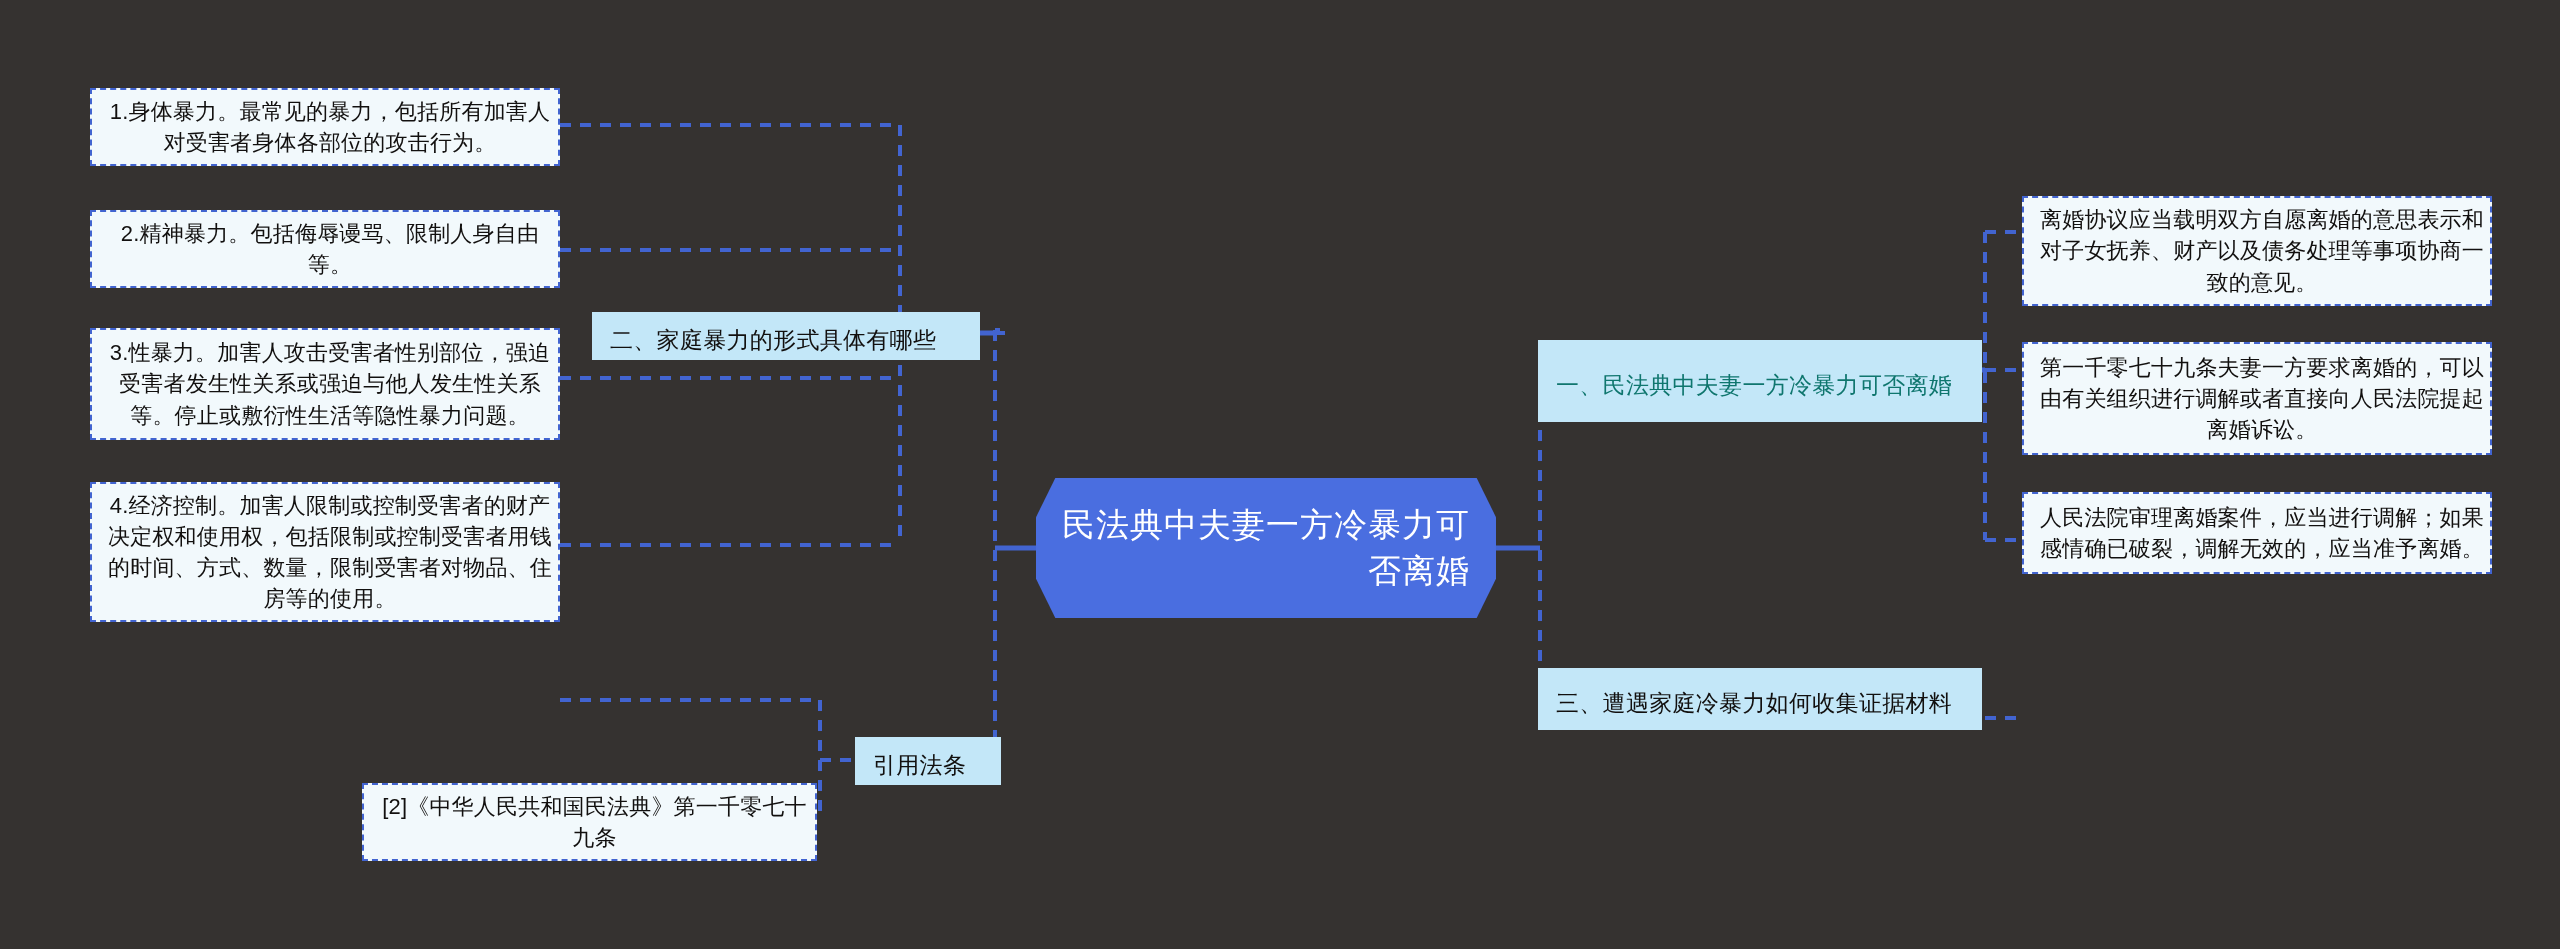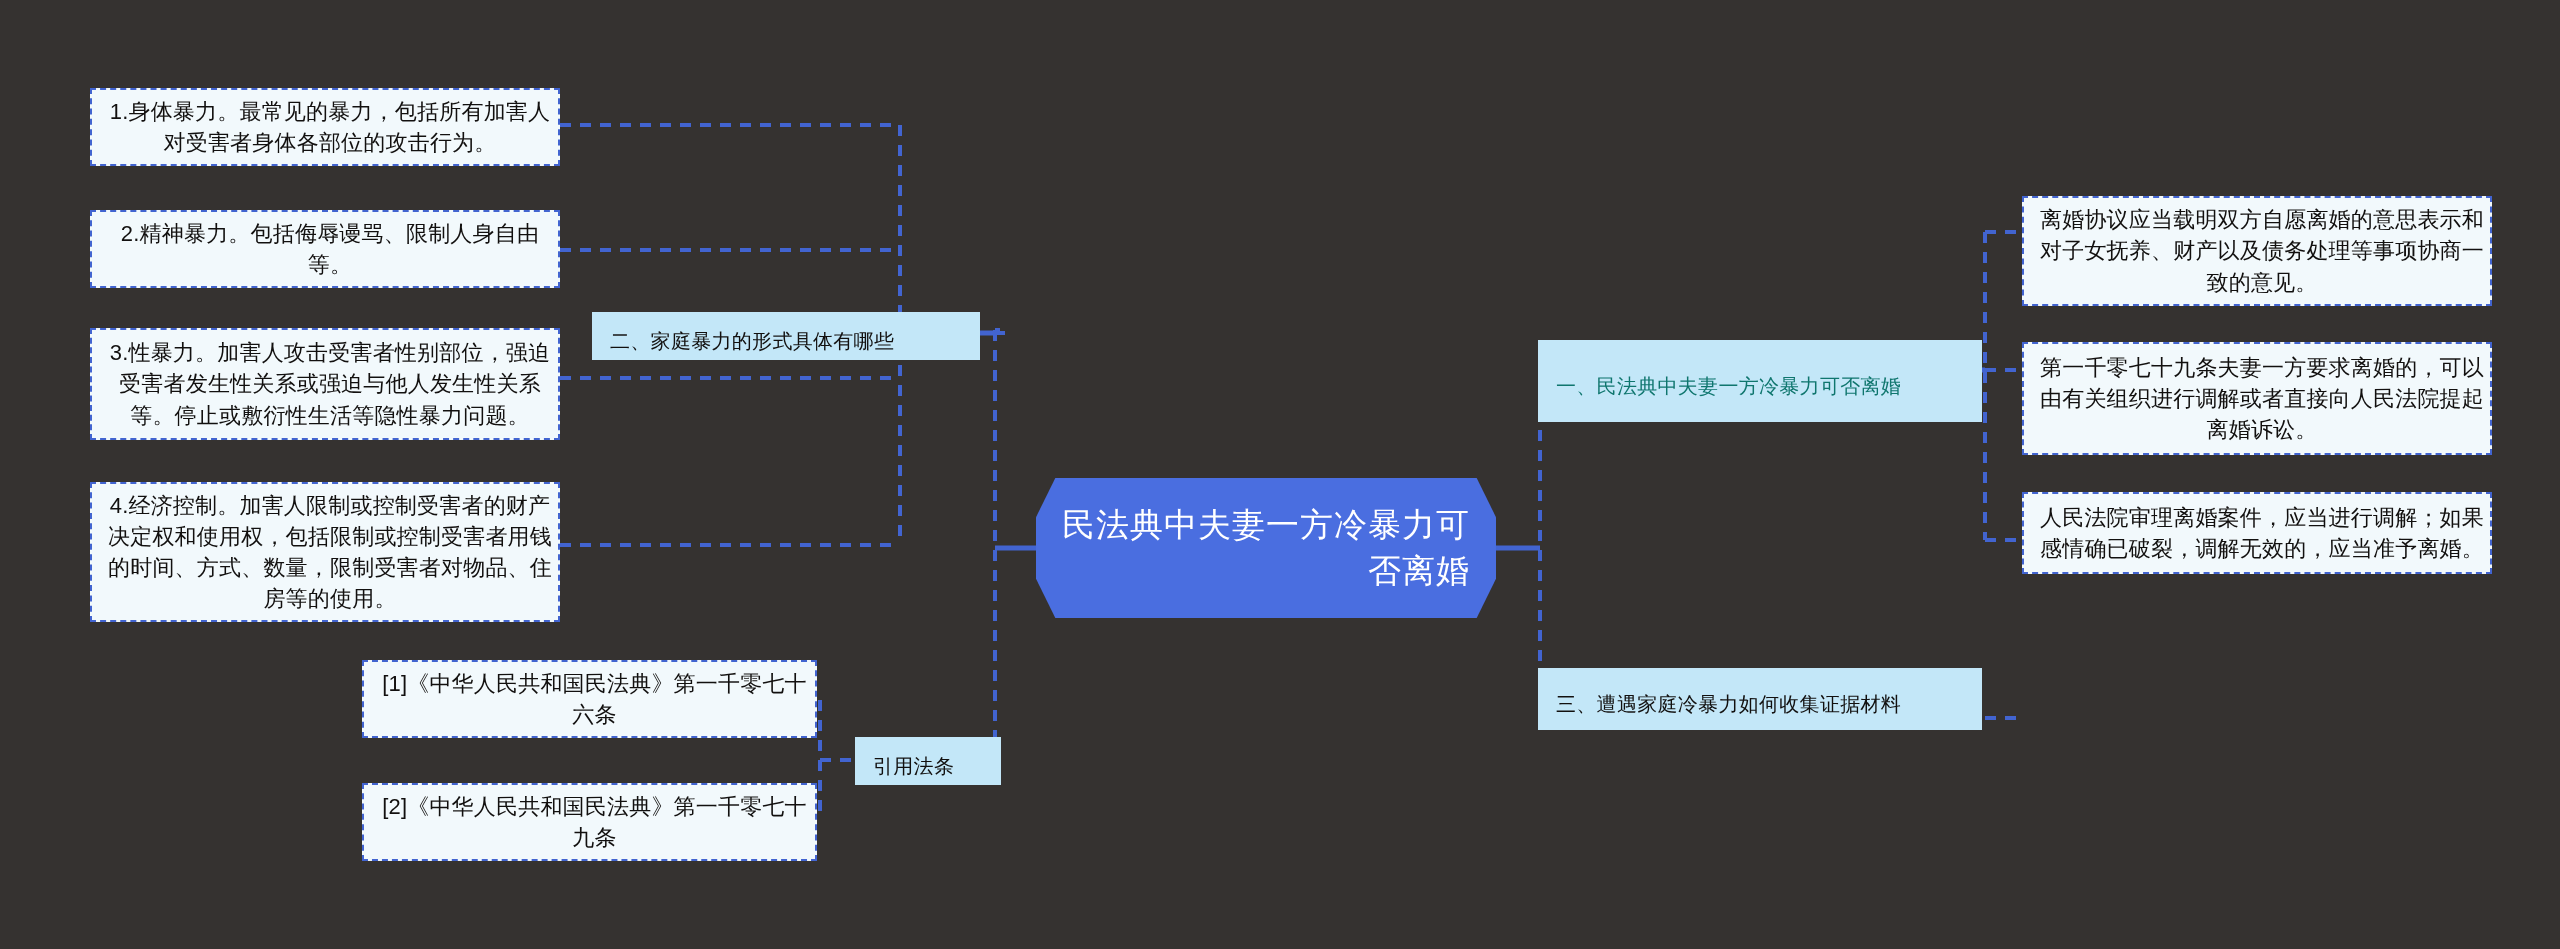--- a/index.html
+++ b/index.html
@@ -43,21 +43,21 @@
     padding: 9px 6px 9px 16px;
     letter-spacing: 0.2px;
     text-align: center;
   }
   .leaf .txt { display: block; width: 100%; }
   
   .branch {
     background: #c3e7f8;
     border: 2px solid transparent;
     color: #14120f;
-    font-size: 20px;
+    font-size: 23px;
     line-height: 1.45;
     padding: 20px 14px 10px 16px;
     letter-spacing: 0.3px;
   }
   .branch .txt { display: block; width: 100%; }
   
   .root {
     position: absolute;
     background: #4a6ee0;
     color: #ffffff;
@@ -135,23 +135,20 @@
   </div>
 
   <div class="node leaf" style="left: 90px; top: 328px; width: 470px; height: 112px; background: rgb(242, 249, 252); border-color: rgb(66, 100, 208); color: rgb(18, 16, 15);">
     <span class="txt">3.性暴力。加害人攻击受害者性别部位，强迫受害者发生性关系或强迫与他人发生性关系等。停止或敷衍性生活等隐性暴力问题。</span>
   </div>
 
   <div class="node leaf" style="left: 90px; top: 482px; width: 470px; height: 140px; background: rgb(242, 249, 252); border-color: rgb(66, 100, 208); color: rgb(18, 16, 15);">
     <span class="txt">4.经济控制。加害人限制或控制受害者的财产决定权和使用权，包括限制或控制受害者用钱的时间、方式、数量，限制受害者对物品、住房等的使用。</span>
   </div>
 
-  <div class="node leaf" style="left: 362px; top: 660px; width: 455px; height: 78px; background: rgb(242, 249, 252); border-color: rgb(66, 100, 208); color: rgb(18, 16, 15);">
-    <span class="txt">[1]《中华人民共和国民法典》第一千零七十六条</span>
-  </div>
 
   <div class="node leaf" style="left: 362px; top: 783px; width: 455px; height: 78px; background: rgb(242, 249, 252); border-color: rgb(66, 100, 208); color: rgb(18, 16, 15);">
     <span class="txt">[2]《中华人民共和国民法典》第一千零七十九条</span>
   </div>
 
   <div class="node branch" style="left: 592px; top: 312px; width: 388px; height: 48px; background: rgb(195, 231, 248); color: rgb(18, 16, 15);">
     <span class="txt">二、家庭暴力的形式具体有哪些</span>
   </div>
 
   <div class="node branch" style="left: 855px; top: 737px; width: 146px; height: 48px; background: rgb(195, 231, 248); color: rgb(18, 16, 15);">

